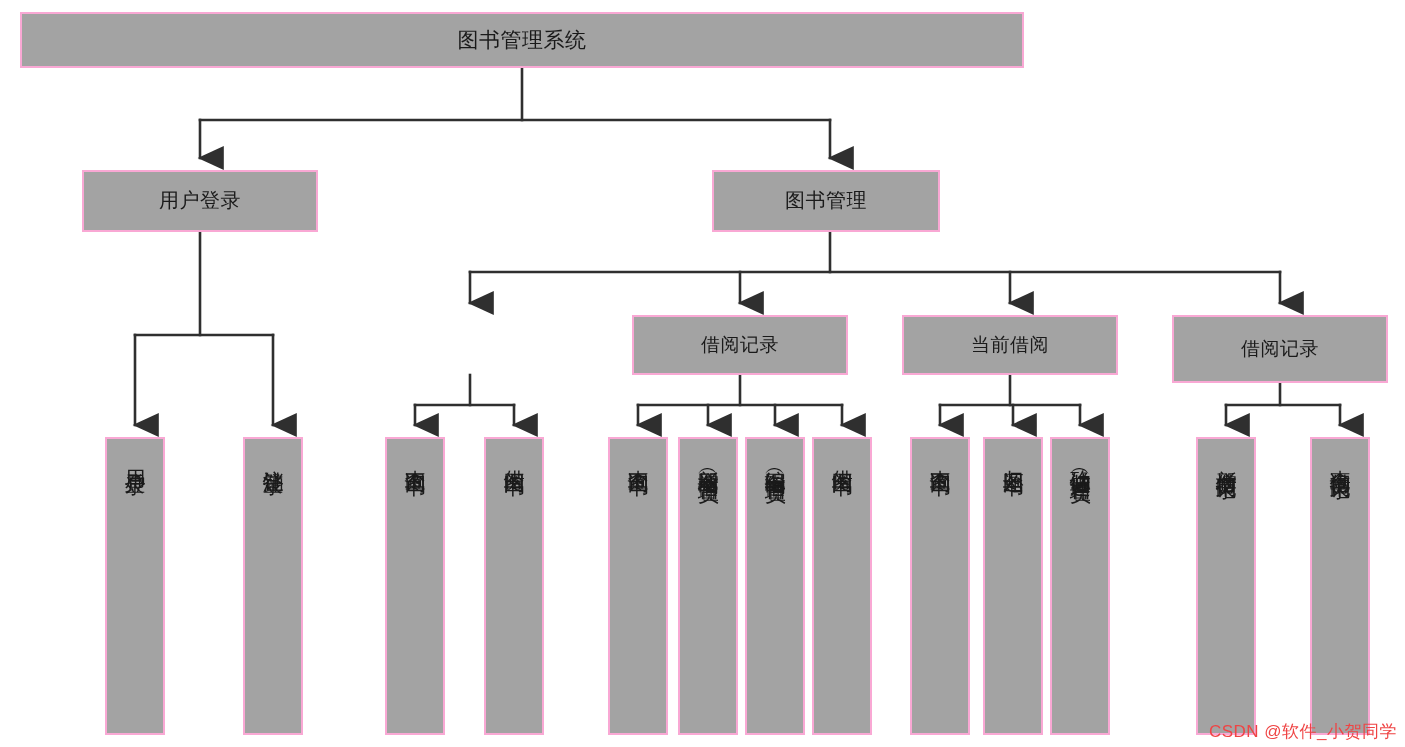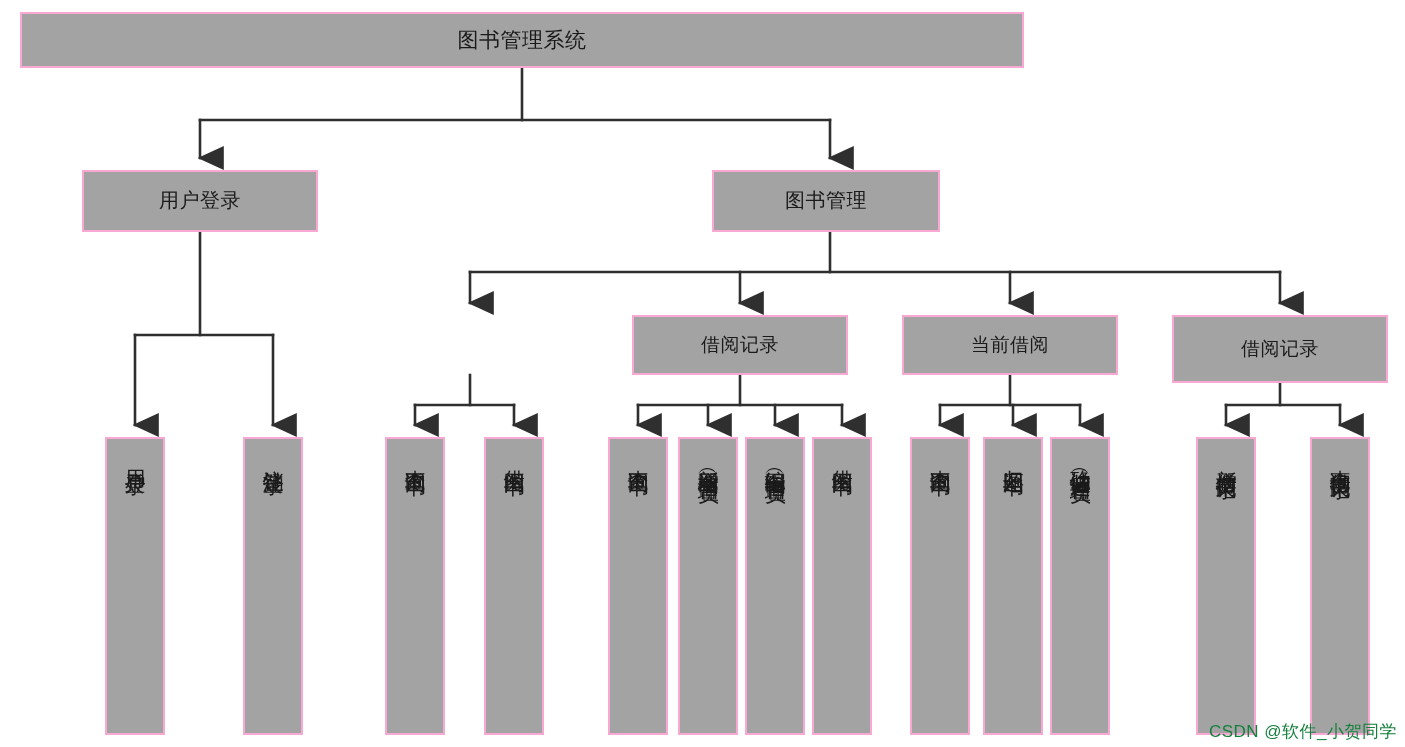--- a/index.html
+++ b/index.html
@@ -47,21 +47,21 @@
     line-height:1.06;
     letter-spacing:2px;
     white-space:nowrap;
   }
 
   .watermark{
     position:absolute;
     right:8px;
     bottom:4px;
     font-size:17px;
-    color:#15803d;
+    color:#ef4444;
     letter-spacing:0.5px;
     white-space:nowrap;
     pointer-events:none;
     font-family:"Liberation Sans","DejaVu Sans",sans-serif;
   }
 </style>
 </head>
 <body>
 
 <div id="diagram-root">

